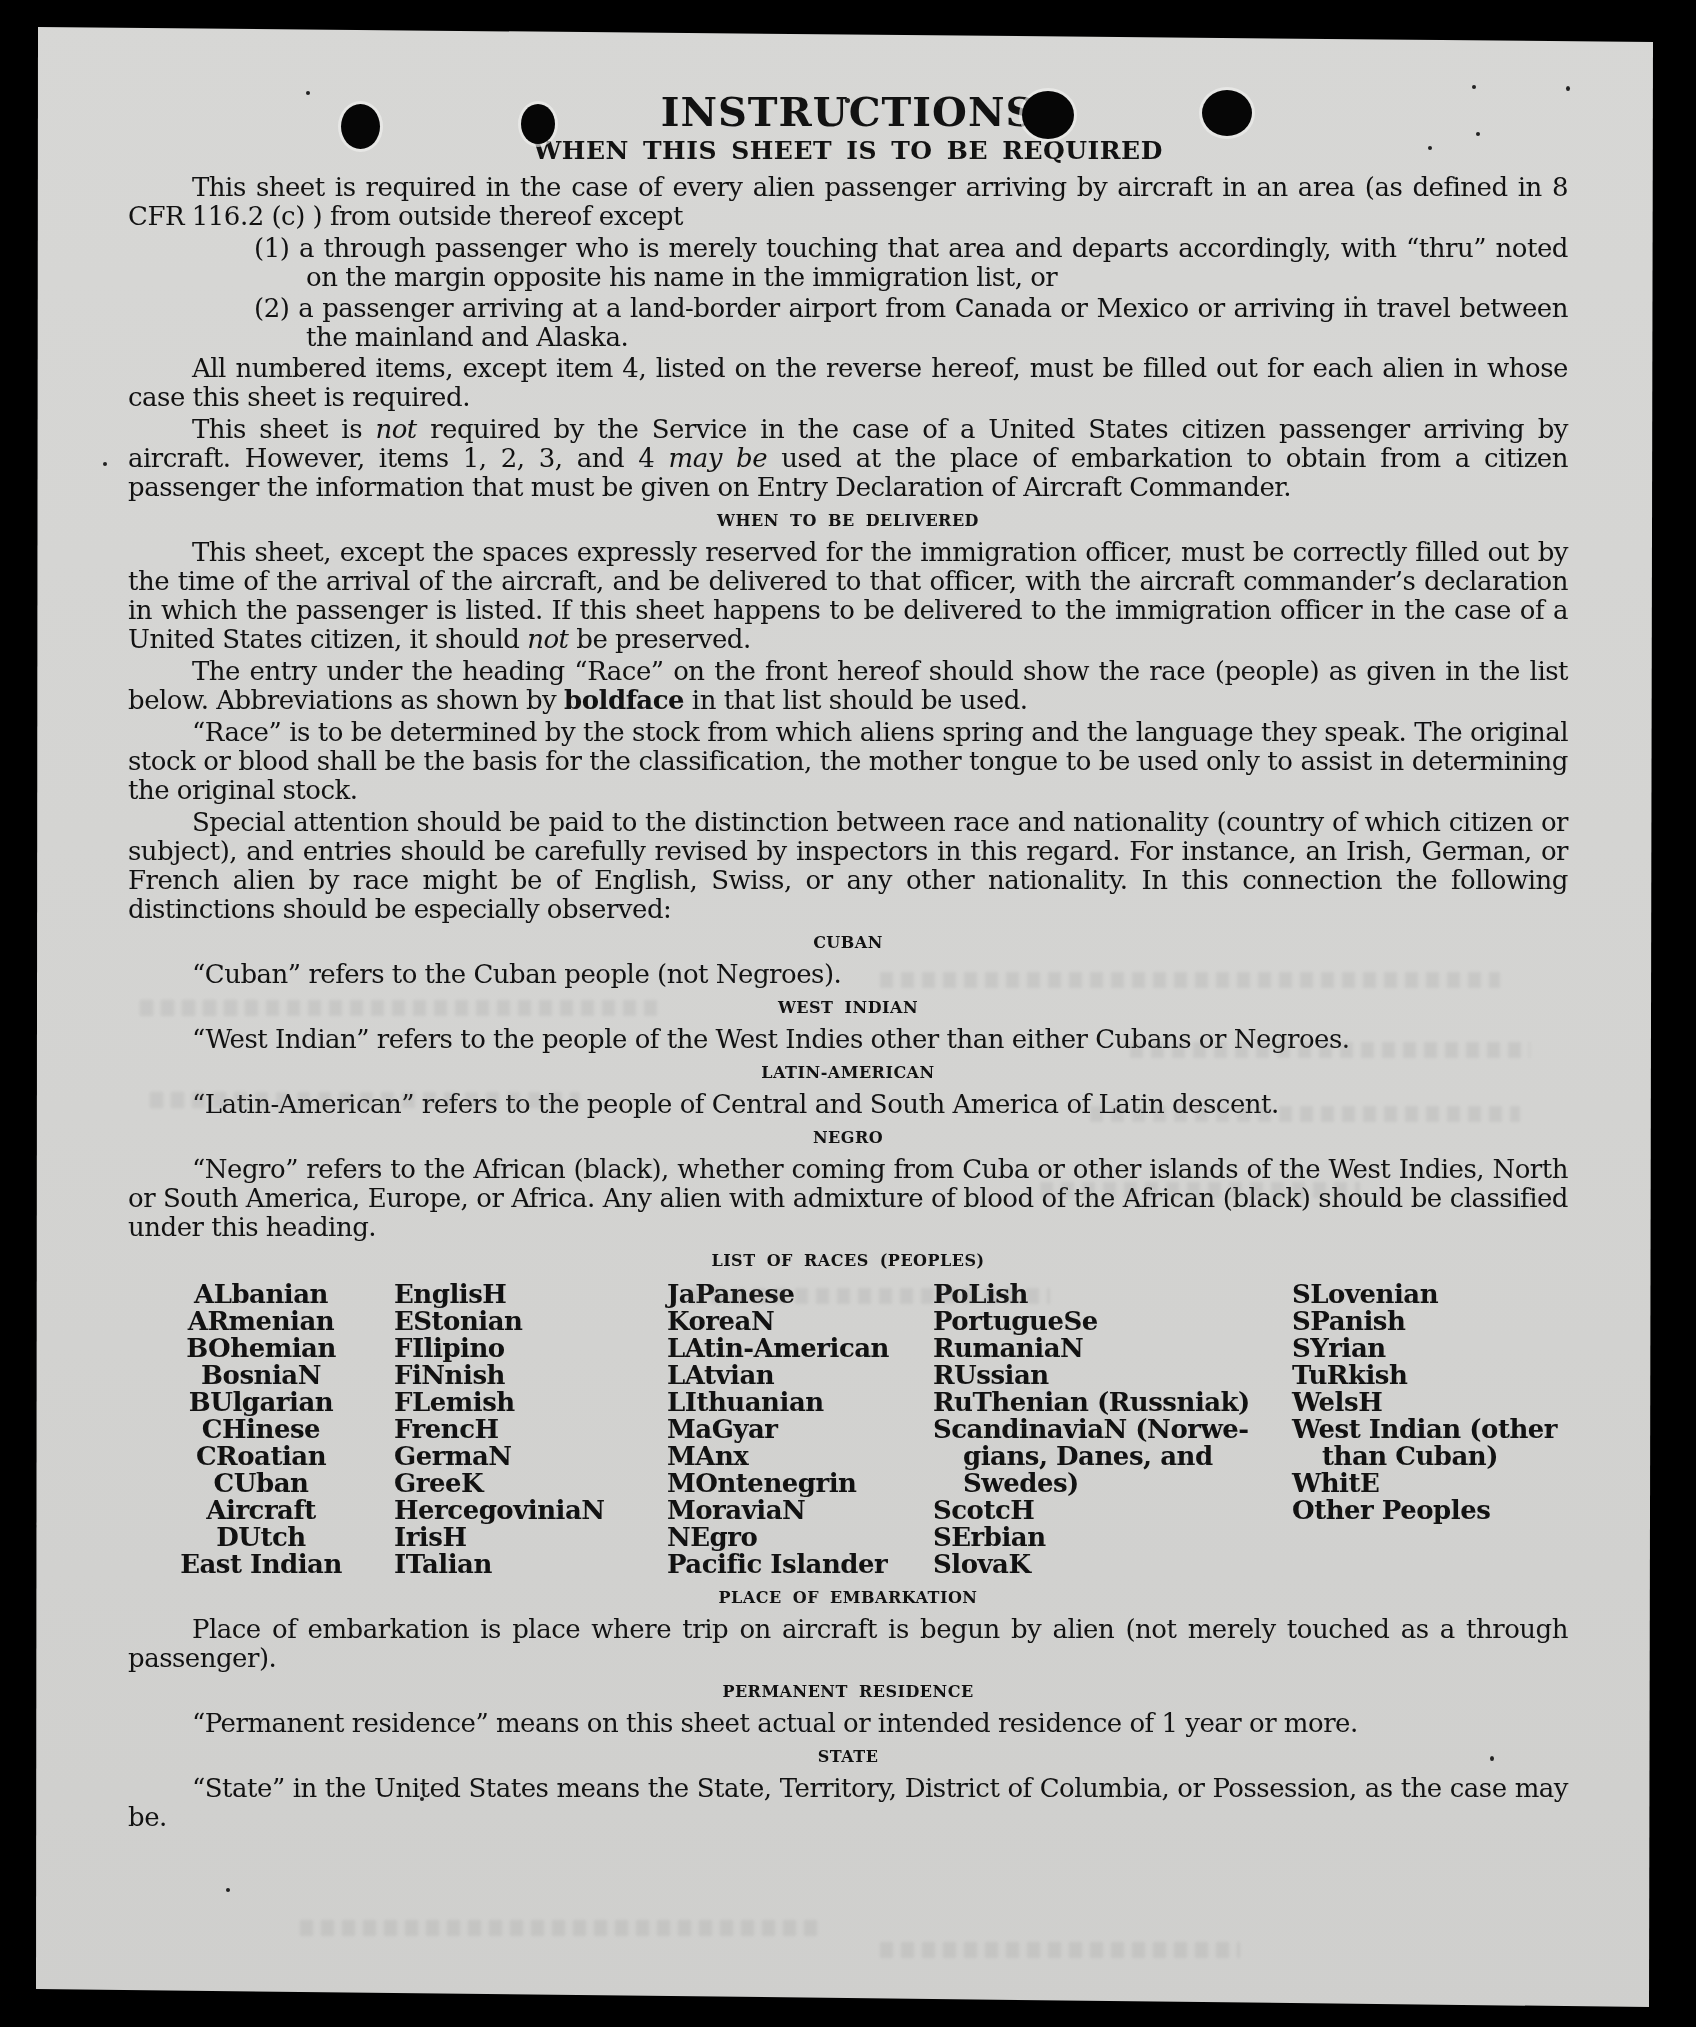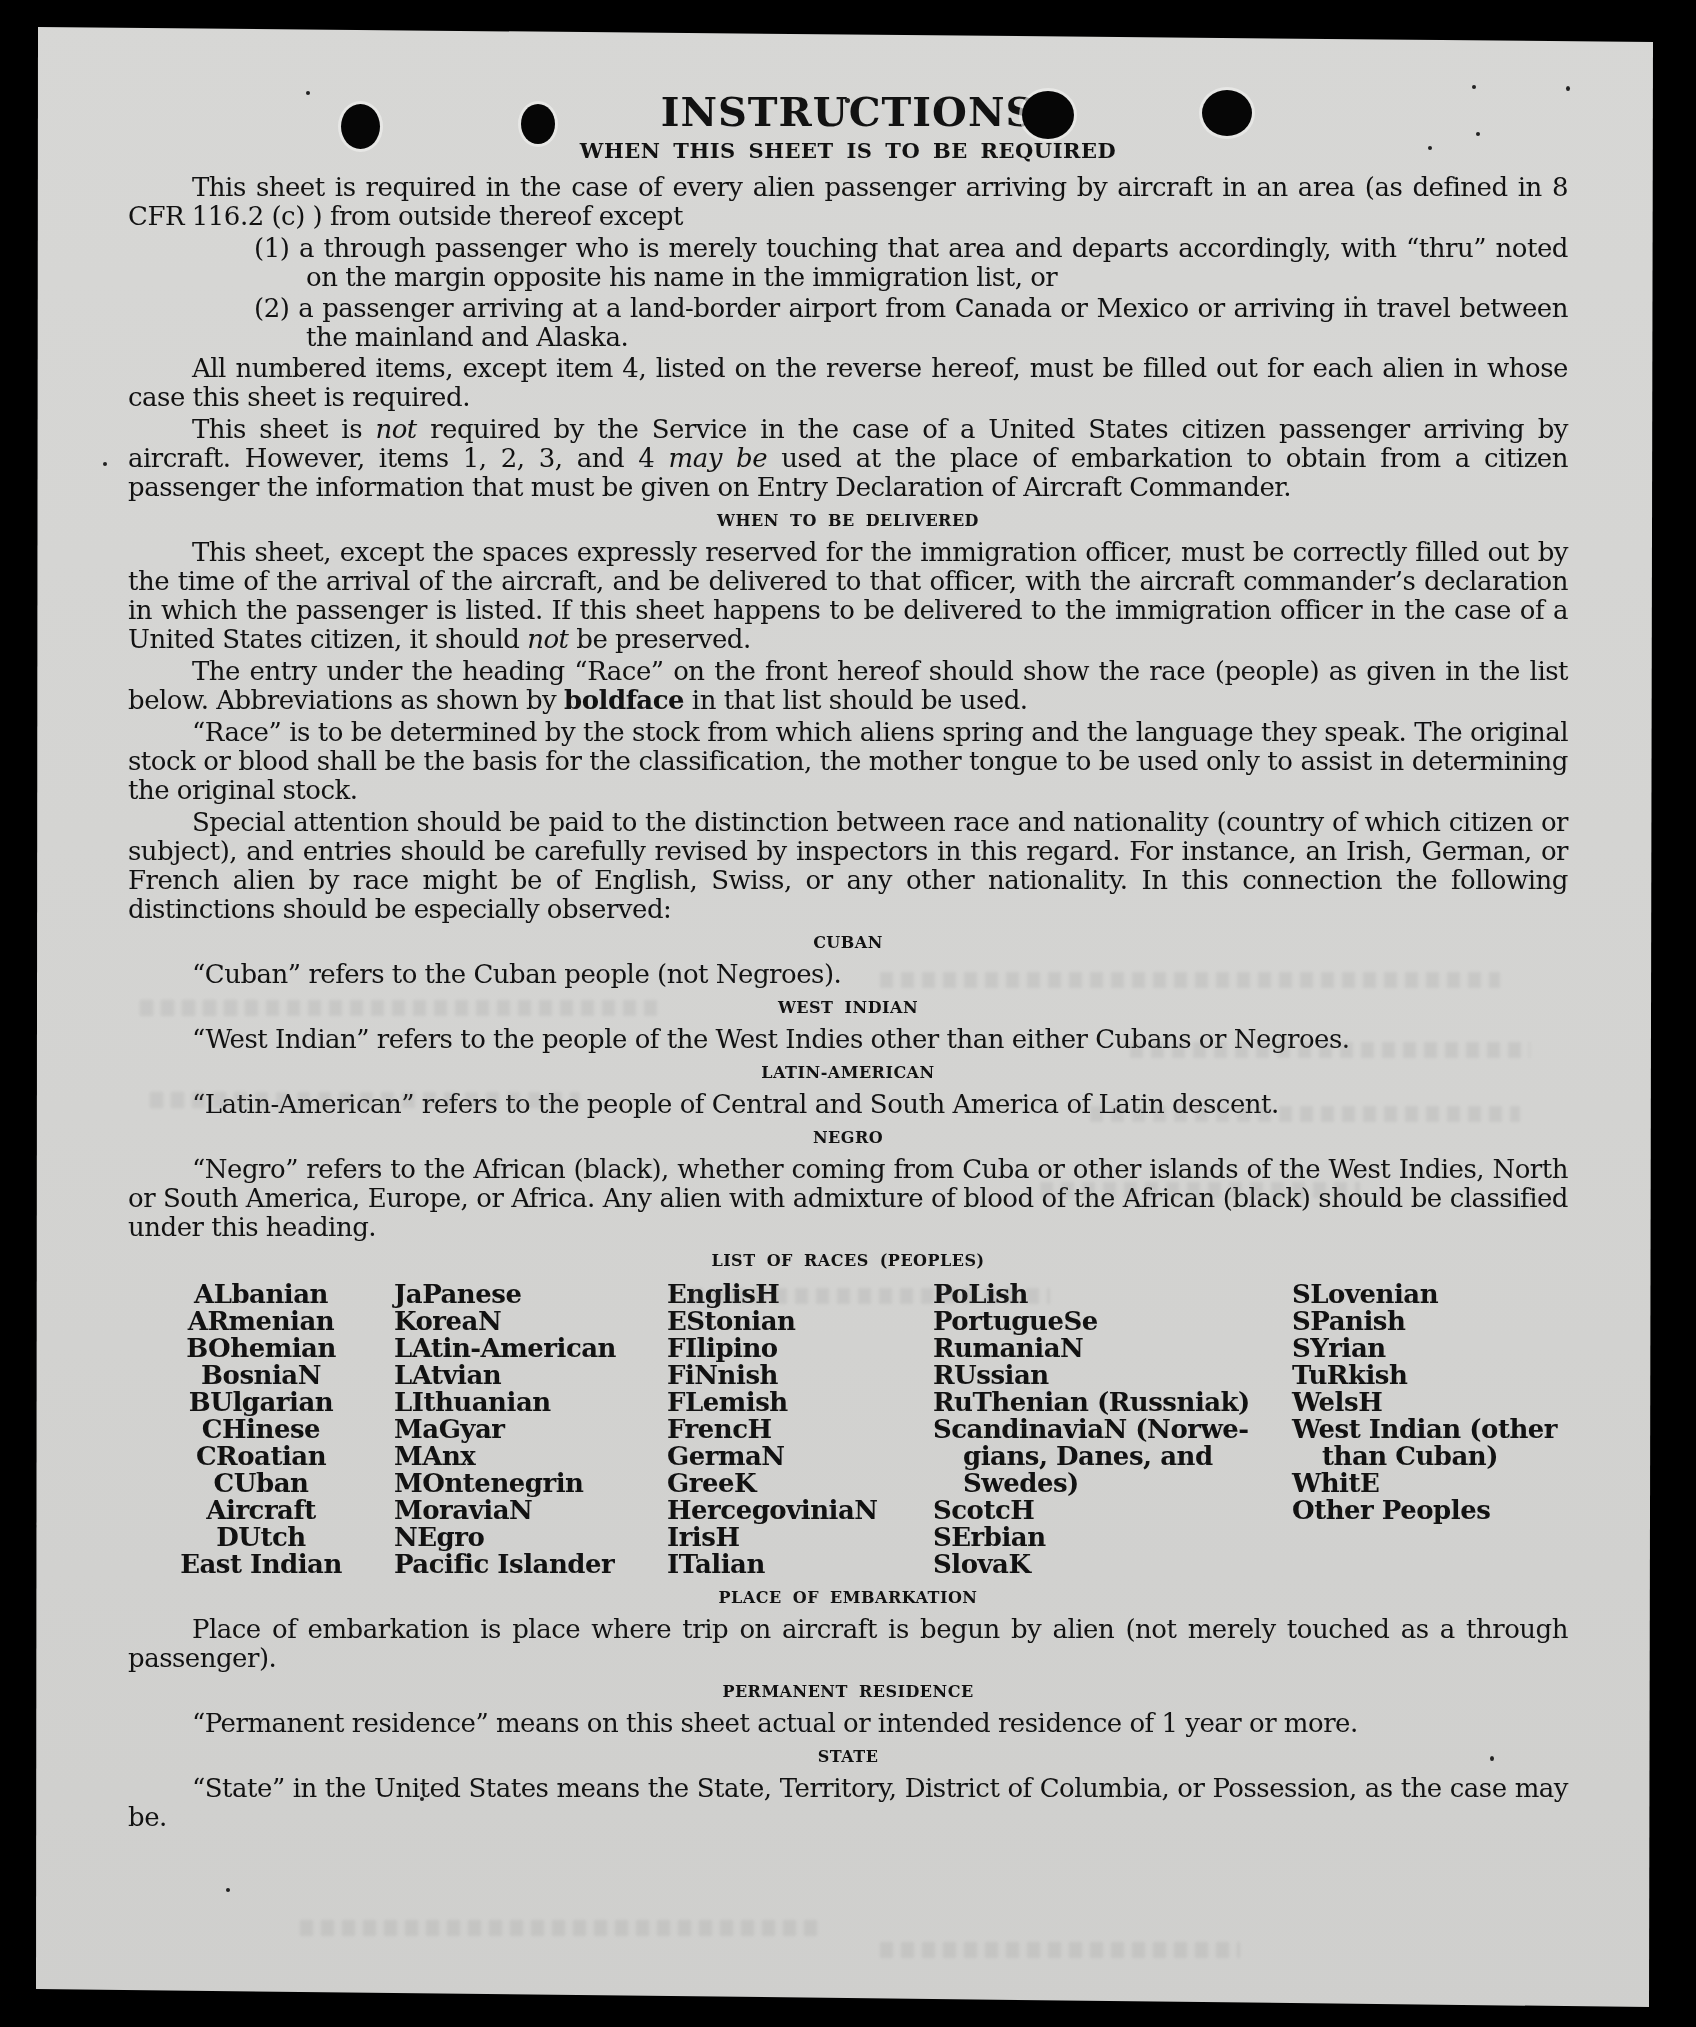--- a/index.html
+++ b/index.html
@@ -15,21 +15,21 @@
   }
   .content { position:absolute; left:128px; top:0; width:1440px; }
   .doc-title {
     text-align:center; font-weight:bold; font-size:40px; line-height:30px;
     margin:97px 0 0 0; letter-spacing:1px;
   }
   .h {
     text-align:center; font-weight:bold; font-size:16px; line-height:28px;
     margin:5px 0 3px 0; letter-spacing:.5px; word-spacing:5px;
   }
-  .h.sub { font-size:21px; margin-top:10px; }
+  .h.sub { font-size:25px; margin-top:10px; }
   .para {
     font-size:26px; line-height:29px; letter-spacing:-.5px;
     text-align:justify; text-indent:64px; margin:0 0 3px 0;
   }
   .para.first { margin-top:8px; }
   .para.hang {
     padding-left:178px; text-indent:-52px; margin-bottom:2px;
   }
   .para .i { font-style:italic; }
   .para .b { font-weight:bold; }
@@ -104,44 +104,44 @@
           <div class="race-line">BosniaN</div>
           <div class="race-line">BUlgarian</div>
           <div class="race-line">CHinese</div>
           <div class="race-line">CRoatian</div>
           <div class="race-line">CUban</div>
           <div class="race-line">Aircraft</div>
           <div class="race-line">DUtch</div>
           <div class="race-line">East Indian</div>
         </div>
         <div class="race-col">
+          <div class="race-line">EnglisH</div>
+          <div class="race-line">EStonian</div>
+          <div class="race-line">FIlipino</div>
+          <div class="race-line">FiNnish</div>
+          <div class="race-line">FLemish</div>
+          <div class="race-line">FrencH</div>
+          <div class="race-line">GermaN</div>
+          <div class="race-line">GreeK</div>
+          <div class="race-line">HercegoviniaN</div>
+          <div class="race-line">IrisH</div>
+          <div class="race-line">ITalian</div>
+        </div>
+        <div class="race-col">
           <div class="race-line">JaPanese</div>
           <div class="race-line">KoreaN</div>
           <div class="race-line">LAtin-American</div>
           <div class="race-line">LAtvian</div>
           <div class="race-line">LIthuanian</div>
           <div class="race-line">MaGyar</div>
           <div class="race-line">MAnx</div>
           <div class="race-line">MOntenegrin</div>
           <div class="race-line">MoraviaN</div>
           <div class="race-line">NEgro</div>
           <div class="race-line">Pacific Islander</div>
-        </div>
-        <div class="race-col">
-          <div class="race-line">EnglisH</div>
-          <div class="race-line">EStonian</div>
-          <div class="race-line">FIlipino</div>
-          <div class="race-line">FiNnish</div>
-          <div class="race-line">FLemish</div>
-          <div class="race-line">FrencH</div>
-          <div class="race-line">GermaN</div>
-          <div class="race-line">GreeK</div>
-          <div class="race-line">HercegoviniaN</div>
-          <div class="race-line">IrisH</div>
-          <div class="race-line">ITalian</div>
         </div>
         <div class="race-col">
           <div class="race-line">PoLish</div>
           <div class="race-line">PortugueSe</div>
           <div class="race-line">RumaniaN</div>
           <div class="race-line">RUssian</div>
           <div class="race-line">RuThenian (Russniak)</div>
           <div class="race-line">ScandinaviaN (Norwe-</div>
           <div class="race-line indent">gians, Danes, and</div>
           <div class="race-line indent">Swedes)</div>

